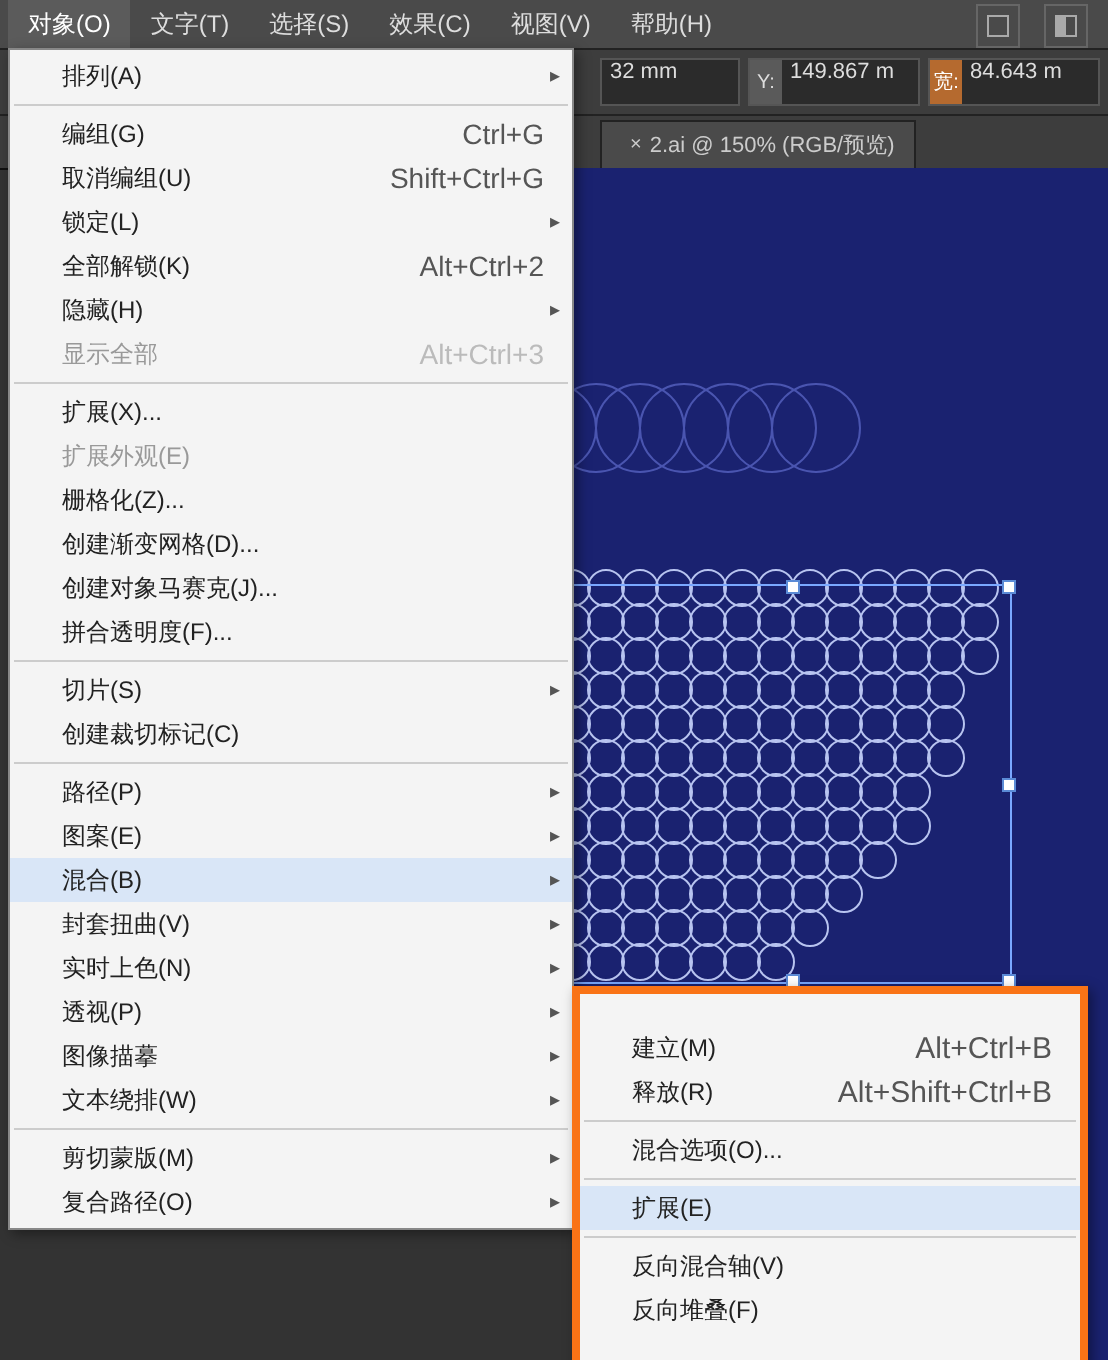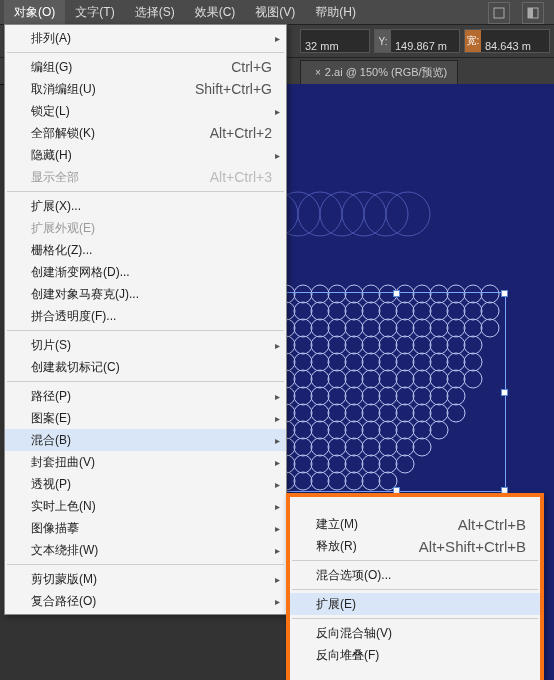--- a/index.html
+++ b/index.html
@@ -2,21 +2,21 @@
 <html><head>
 <meta charset="utf-8">
 <style>
 html,body{margin:0;padding:0;width:554px;height:680px;overflow:hidden;font-family:"Microsoft YaHei",Arial,sans-serif;font-size:12px;background:#333;color:#ccc}
 .menubar{height:24px;background:#4a4a4a;display:flex;align-items:flex-end;padding:0 4px;border-bottom:1px solid #222}
 .menubar .mi{padding:0 10px;height:24px;line-height:24px;color:#ddd;cursor:default}
 .menubar .mi.active{background:#5b5b5b;color:#fff}
 .menubar .spacer{flex:1}
 .menubar .ticon{width:20px;height:20px;margin:0 6px;border:1px solid #666;display:flex;align-items:center;justify-content:center}
 .options{height:32px;background:#3d3d3d;border-bottom:1px solid #222;display:flex;align-items:center;padding-left:300px;gap:4px}
-.opt-block{display:flex;align-items:flex-end;height:22px;border:1px solid #555;background:#2b2b2b}
+.opt-block{display:flex;align-items:flex-start;height:22px;border:1px solid #555;background:#2b2b2b}
 .opt-label{background:#5a5a5a;color:#ddd;width:16px;height:22px;display:flex;align-items:center;justify-content:center;font-size:10px}
 .opt-label.orange{background:#b56a2f;color:#fff}
 .opt-val{padding:0 4px;min-width:60px;color:#ddd;font-size:11px}
 .tabbar{height:26px;background:#3d3d3d;border-bottom:1px solid #111;display:flex;align-items:center;padding-left:300px}
 .tab{height:24px;padding:0 10px;display:flex;align-items:center;gap:4px;background:#4a4a4a;border:1px solid #222;border-bottom:none;margin-top:2px;color:#ccc;font-size:11px}
 .tab .x{margin-left:4px;font-size:10px}
 .canvas{position:absolute;left:286px;top:84px;right:0;bottom:0;background:#1a2270;overflow:hidden}
 .sel-rect{position:absolute;border:1px solid #7aa8ff;left:0;top:208px;width:218px;height:198px}
 .handle{position:absolute;width:5px;height:5px;background:#fff;border:1px solid #5b8bd6}
 .h-tr{right:-3px;top:-3px}.h-mr{right:-3px;top:50%;margin-top:-3px}.h-br{right:-3px;bottom:-3px}
@@ -292,24 +292,24 @@
     <div class="row sub">
       <span>图案(E)</span>
     </div>
     <div class="row sub hl">
       <span>混合(B)</span>
     </div>
     <div class="row sub">
       <span>封套扭曲(V)</span>
     </div>
     <div class="row sub">
+      <span>实时上色(N)</span>
+    </div>
+    <div class="row sub">
       <span>透视(P)</span>
-    </div>
-    <div class="row sub">
-      <span>实时上色(N)</span>
     </div>
     <div class="row sub">
       <span>图像描摹</span>
     </div>
     <div class="row sub">
       <span>文本绕排(W)</span>
     </div>
     <div class="sep"></div>
     <div class="row sub">
       <span>剪切蒙版(M)</span>

